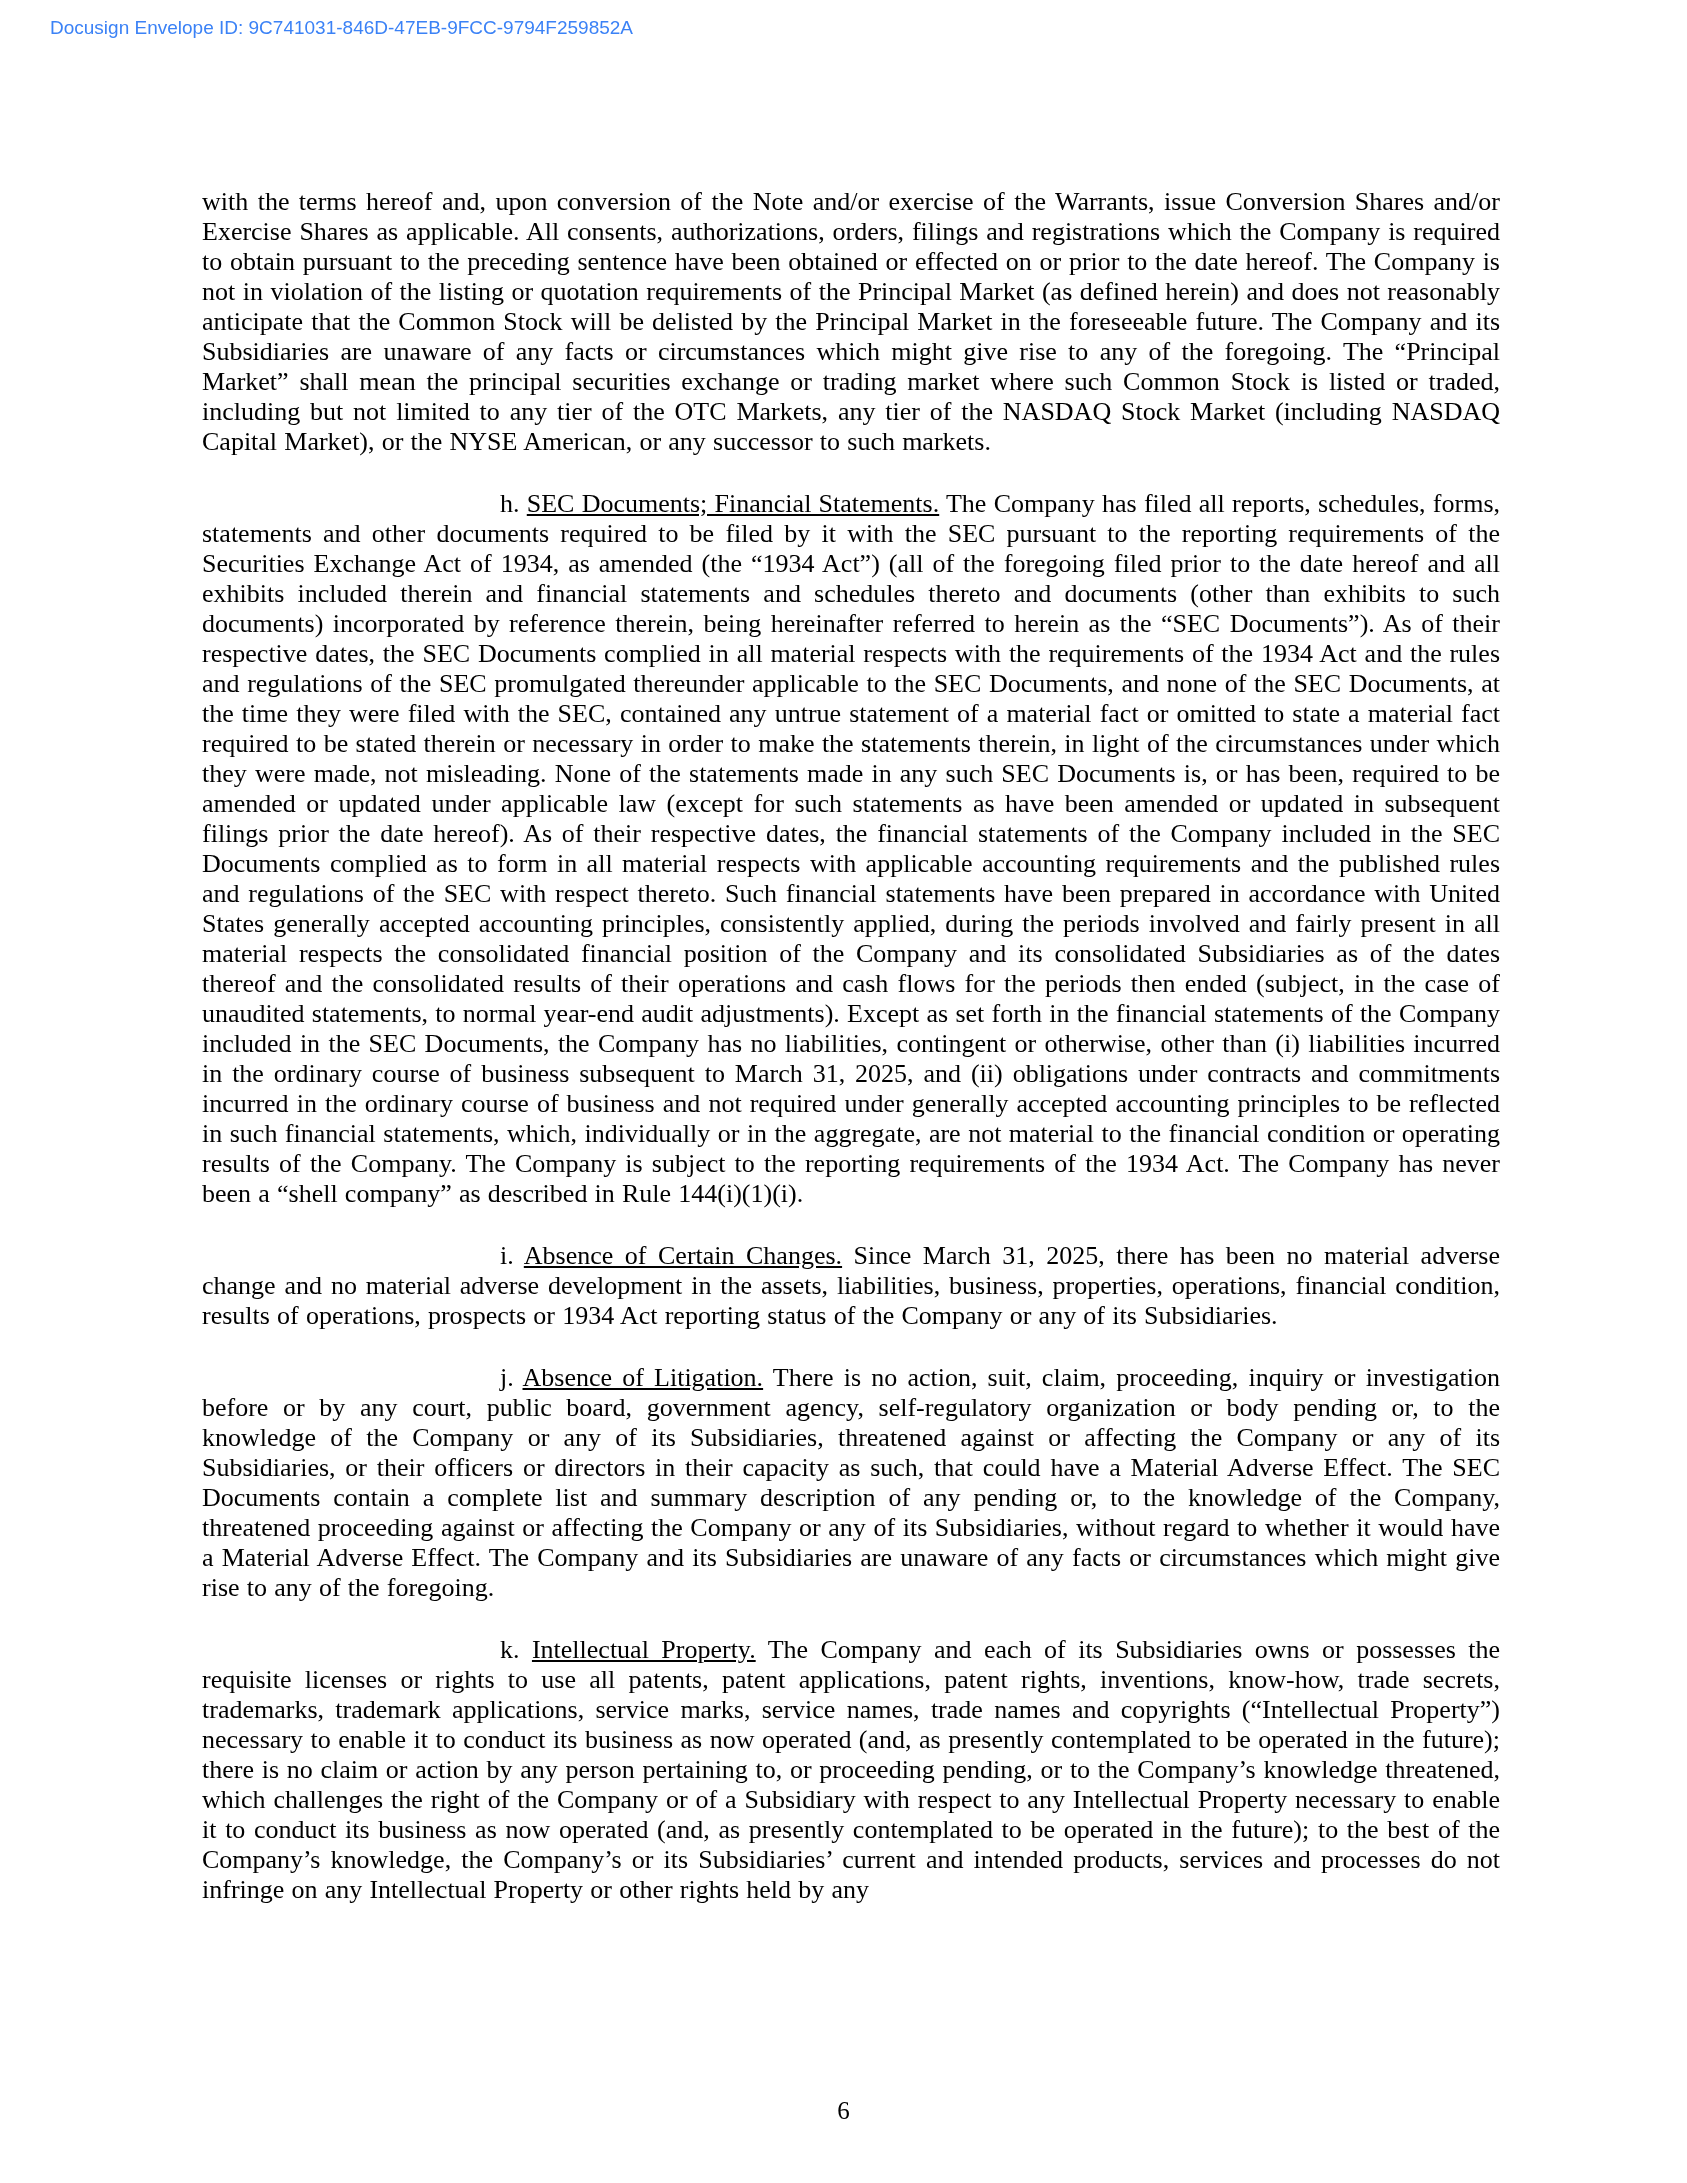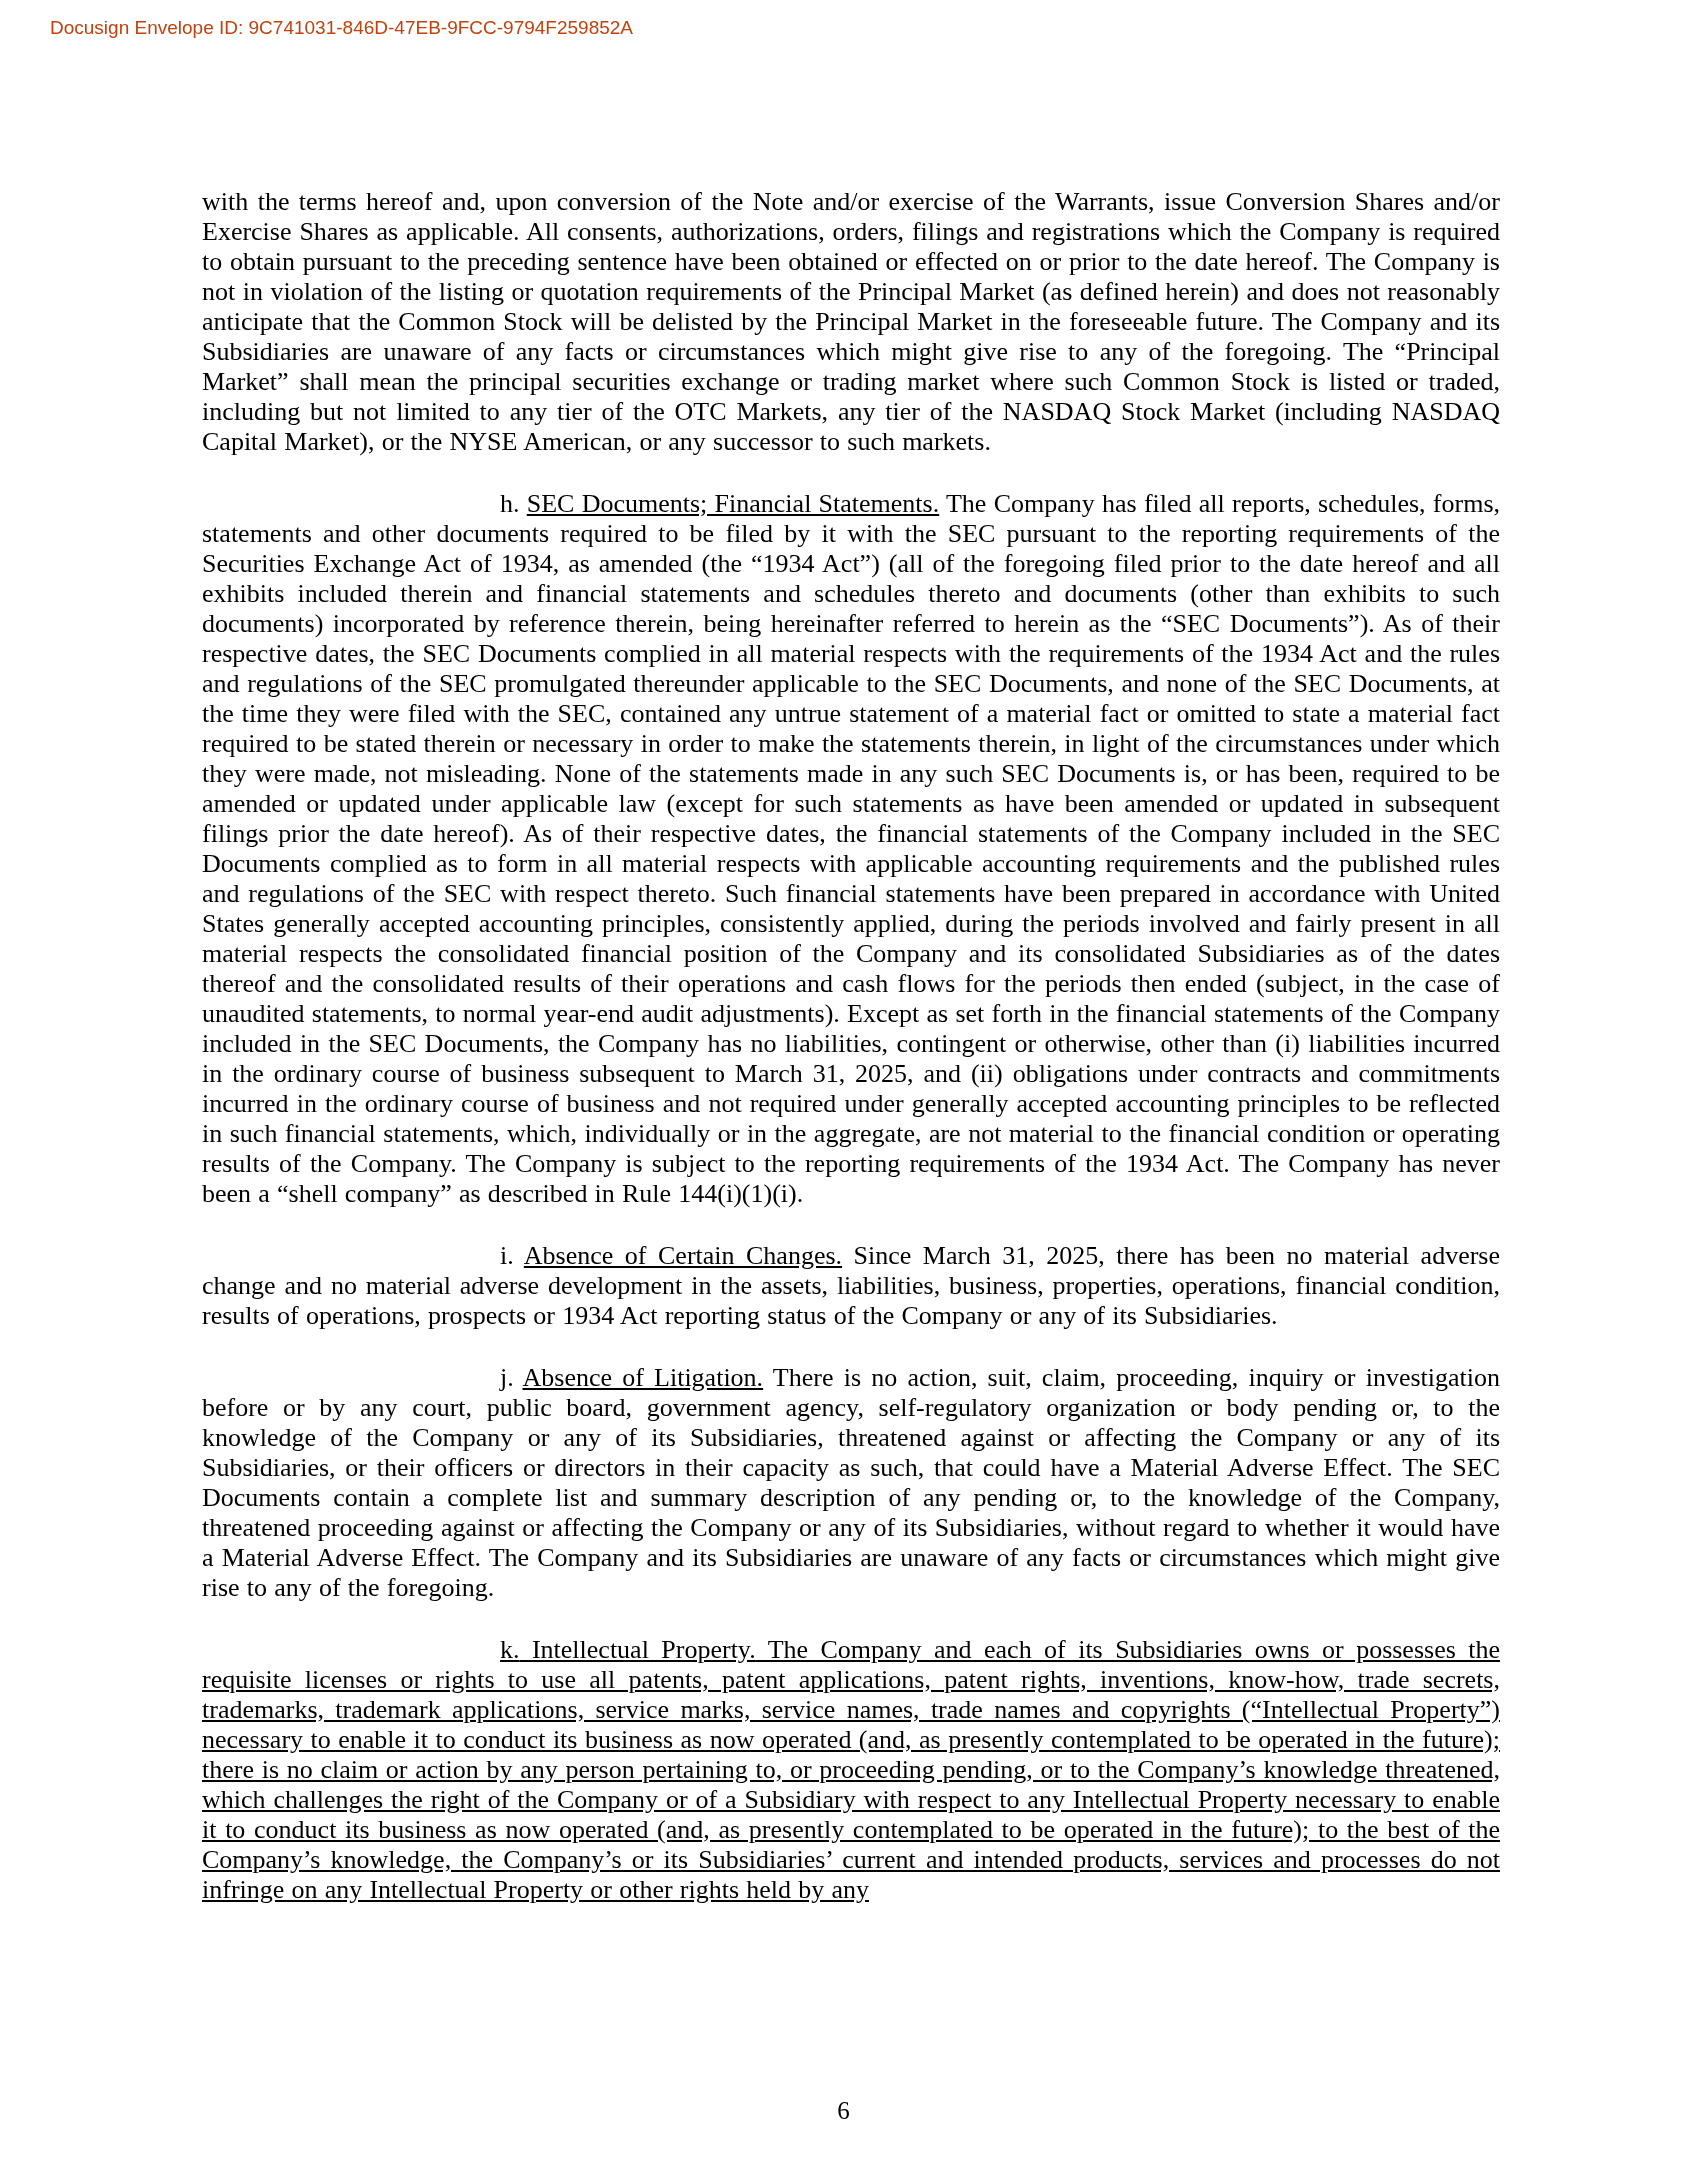--- a/index.html
+++ b/index.html
@@ -19,38 +19,38 @@
     background: #ffffff;
     overflow: hidden;
   }
   .envelope-header {
     position: absolute;
     top: 17px;
     left: 50px;
     font-family: "Liberation Sans", "DejaVu Sans", sans-serif;
     font-size: 19px;
     line-height: 22.5px;
-    color: #c2410c;
+    color: #3b82f6;
     white-space: nowrap;
   }
   .doc-body {
     position: absolute;
     top: 187px;
     left: 202px;
     width: 1298px;
   }
   .para {
     font-size: 26px;
     line-height: 30px;
     text-align: justify;
     margin-bottom: 32px;
     word-spacing: 0.7px;
   }
   .para.tabbed { text-indent: 298px; }
-  .para.gap-before { margin-top: 32px; text-decoration: underline; }
+  .para.gap-before { margin-top: 32px; }
   .underline { text-decoration: underline; margin-top: 32px; }
   .page-number {
     position: absolute;
     top: 2096px;
     left: 0;
     width: 1687px;
     text-align: center;
     font-size: 25px;
     line-height: 29px;
   }

